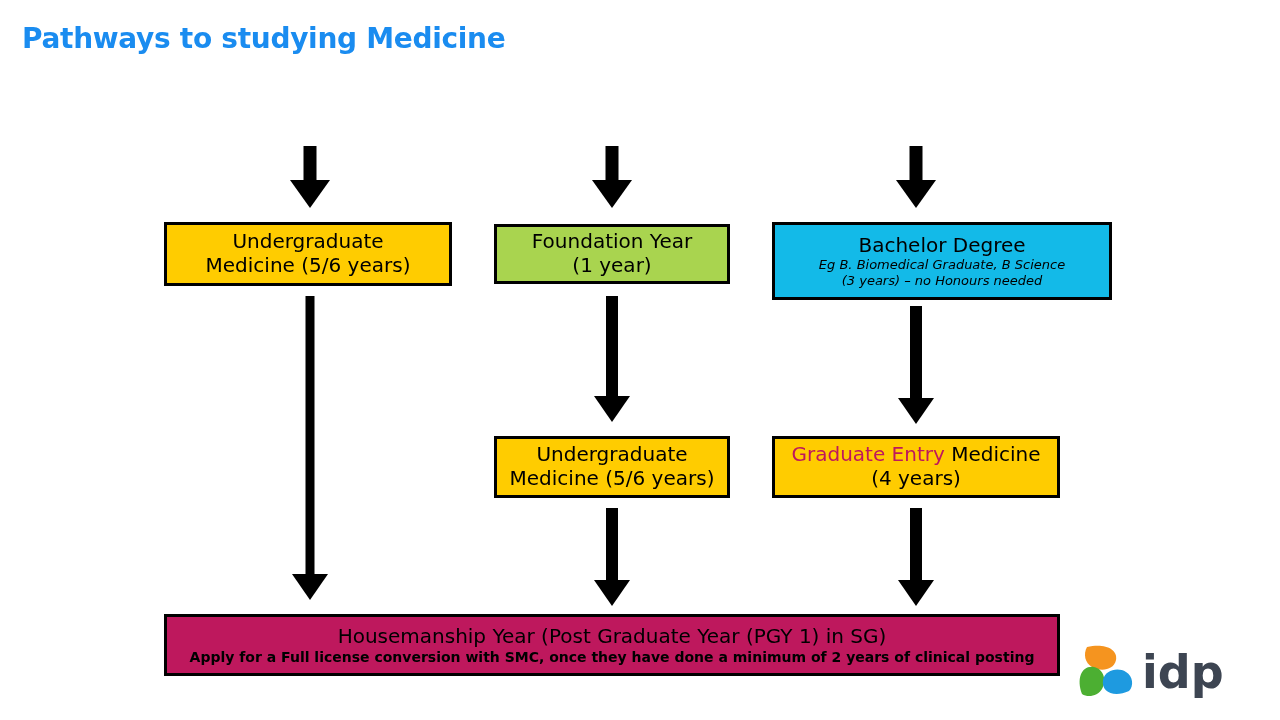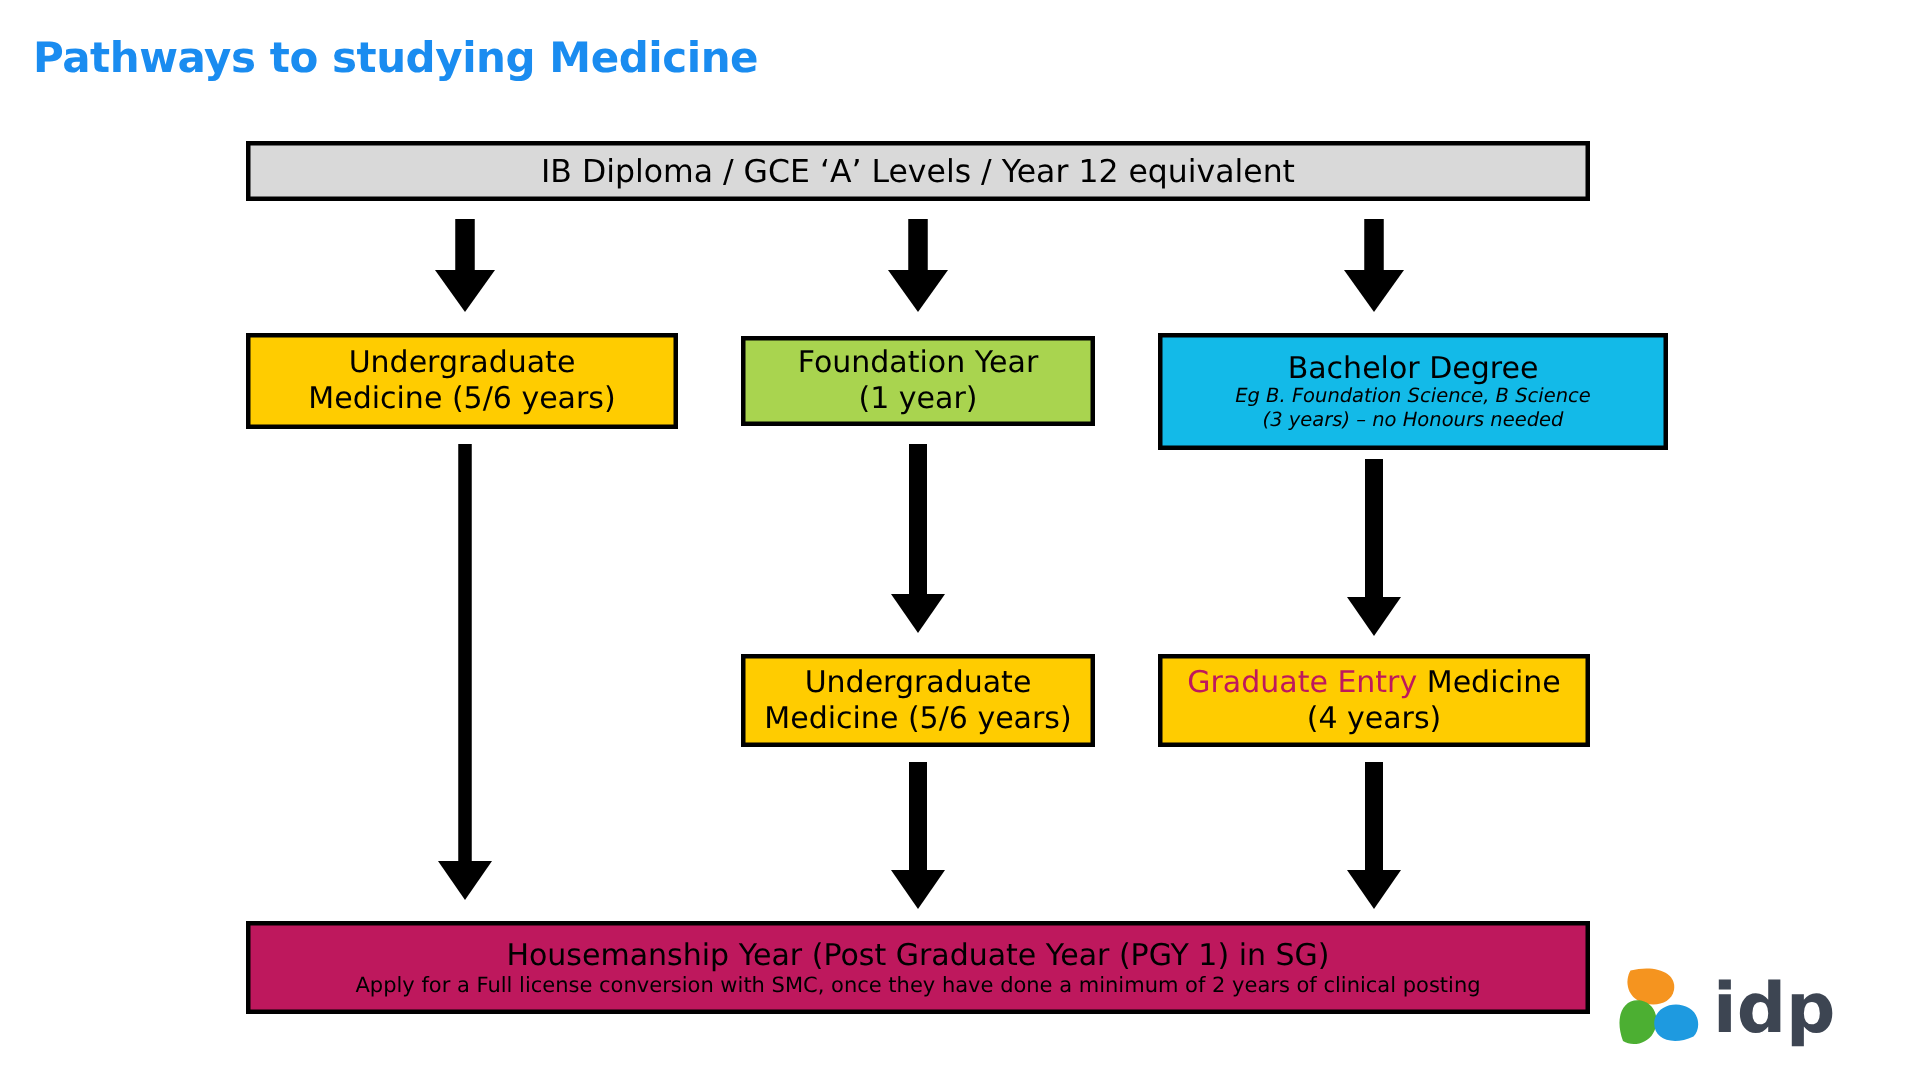--- a/index.html
+++ b/index.html
@@ -113,21 +113,21 @@
   }
 
   #box-houseman {
     left: 164px;
     top: 614px;
     width: 896px;
     height: 62px;
     background: #be185d;
   }
   #box-houseman .line-main { font-size: 20px; }
-  #box-houseman .line-small { font-size: 14px; }
+  #box-houseman .line-small { font-size: 14px; font-weight: bold; }
 
   .red-text { color: #be185d; }
 
   
   .arrow {
     position: absolute;
   }
   .arrow .shaft {
     position: absolute;
     background: #000000;
@@ -206,23 +206,20 @@
   }
   #idp-logo svg { display: block; }
 </style>
 </head>
 <body>
 
 <div id="canvas">
 
   <div class="page-title">Pathways to studying Medicine</div>
 
-  <div class="node" id="box-entry">
-    <div class="line-main">IB Diploma / GCE ‘A’ Levels / Year 12 equivalent</div>
-  </div>
 
   <div class="arrow arrow-thick" id="arrow-a1">
     <div class="shaft"></div>
     <div class="head"></div>
   </div>
   <div class="arrow arrow-thick" id="arrow-a2">
     <div class="shaft"></div>
     <div class="head"></div>
   </div>
   <div class="arrow arrow-thick" id="arrow-a3">
@@ -235,21 +232,21 @@
     <div class="line-main">Medicine (5/6 years)</div>
   </div>
 
   <div class="node" id="box-foundation">
     <div class="line-main">Foundation Year</div>
     <div class="line-main">(1 year)</div>
   </div>
 
   <div class="node" id="box-bachelor">
     <div class="line-main">Bachelor Degree</div>
-    <div class="line-sub">Eg B. Foundation Science, B Science</div>
+    <div class="line-sub">Eg B. Biomedical Graduate, B Science</div>
     <div class="line-sub">(3 years) – no Honours needed</div>
   </div>
 
   <div class="arrow arrow-long" id="arrow-b1">
     <div class="shaft"></div>
     <div class="head"></div>
   </div>
   <div class="arrow arrow-med" id="arrow-b2">
     <div class="shaft"></div>
     <div class="head"></div>

